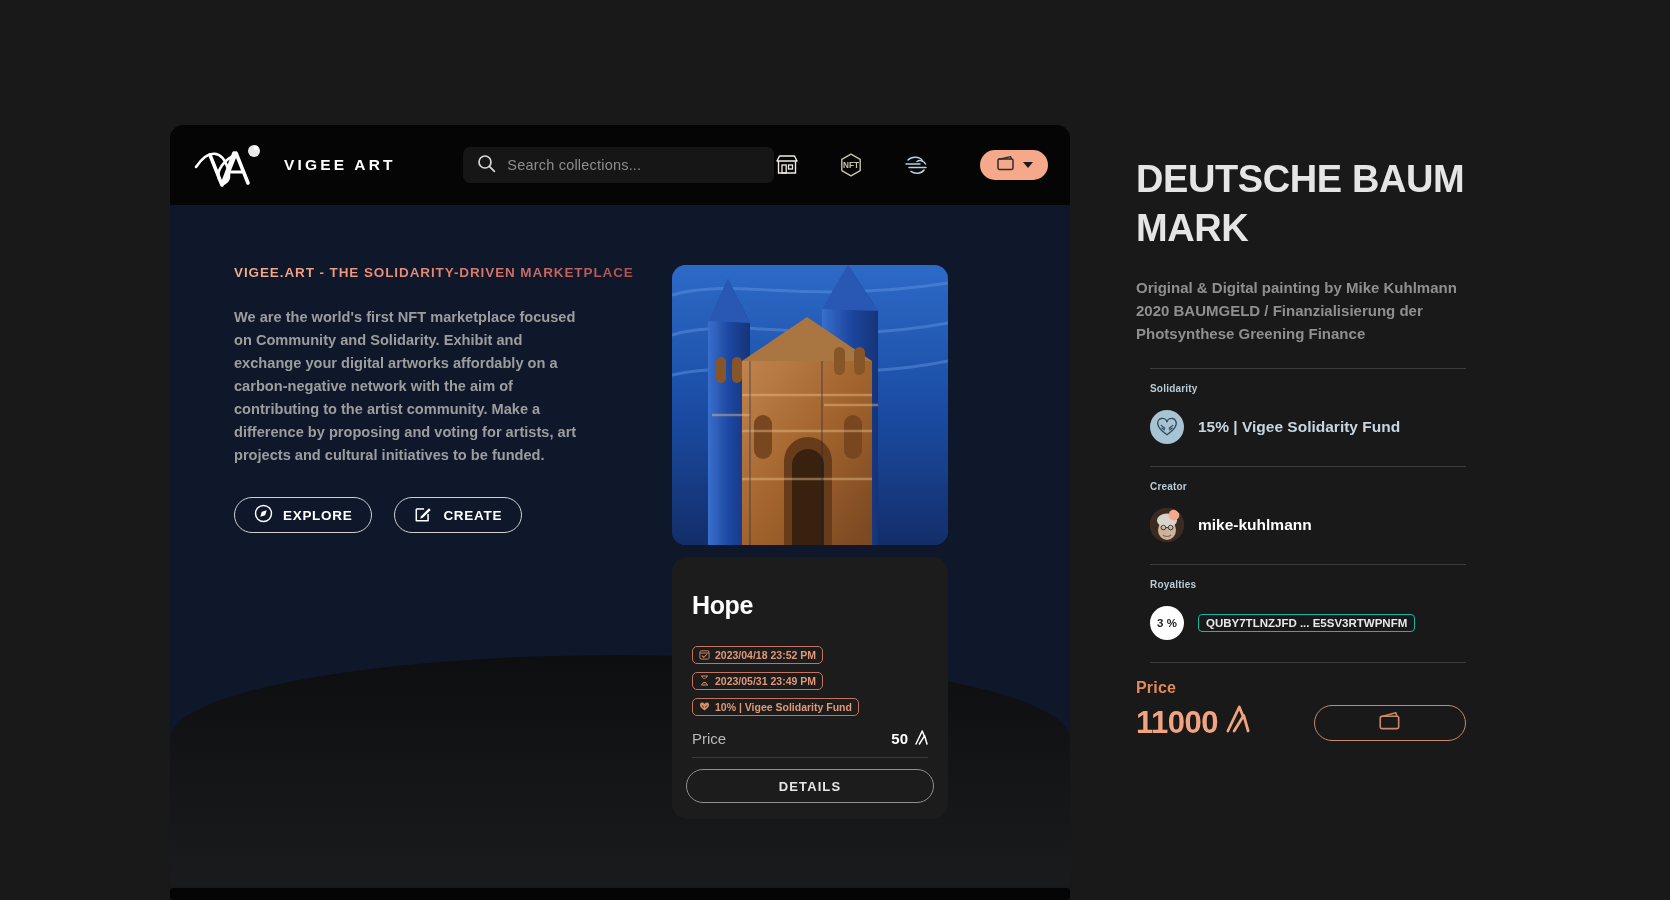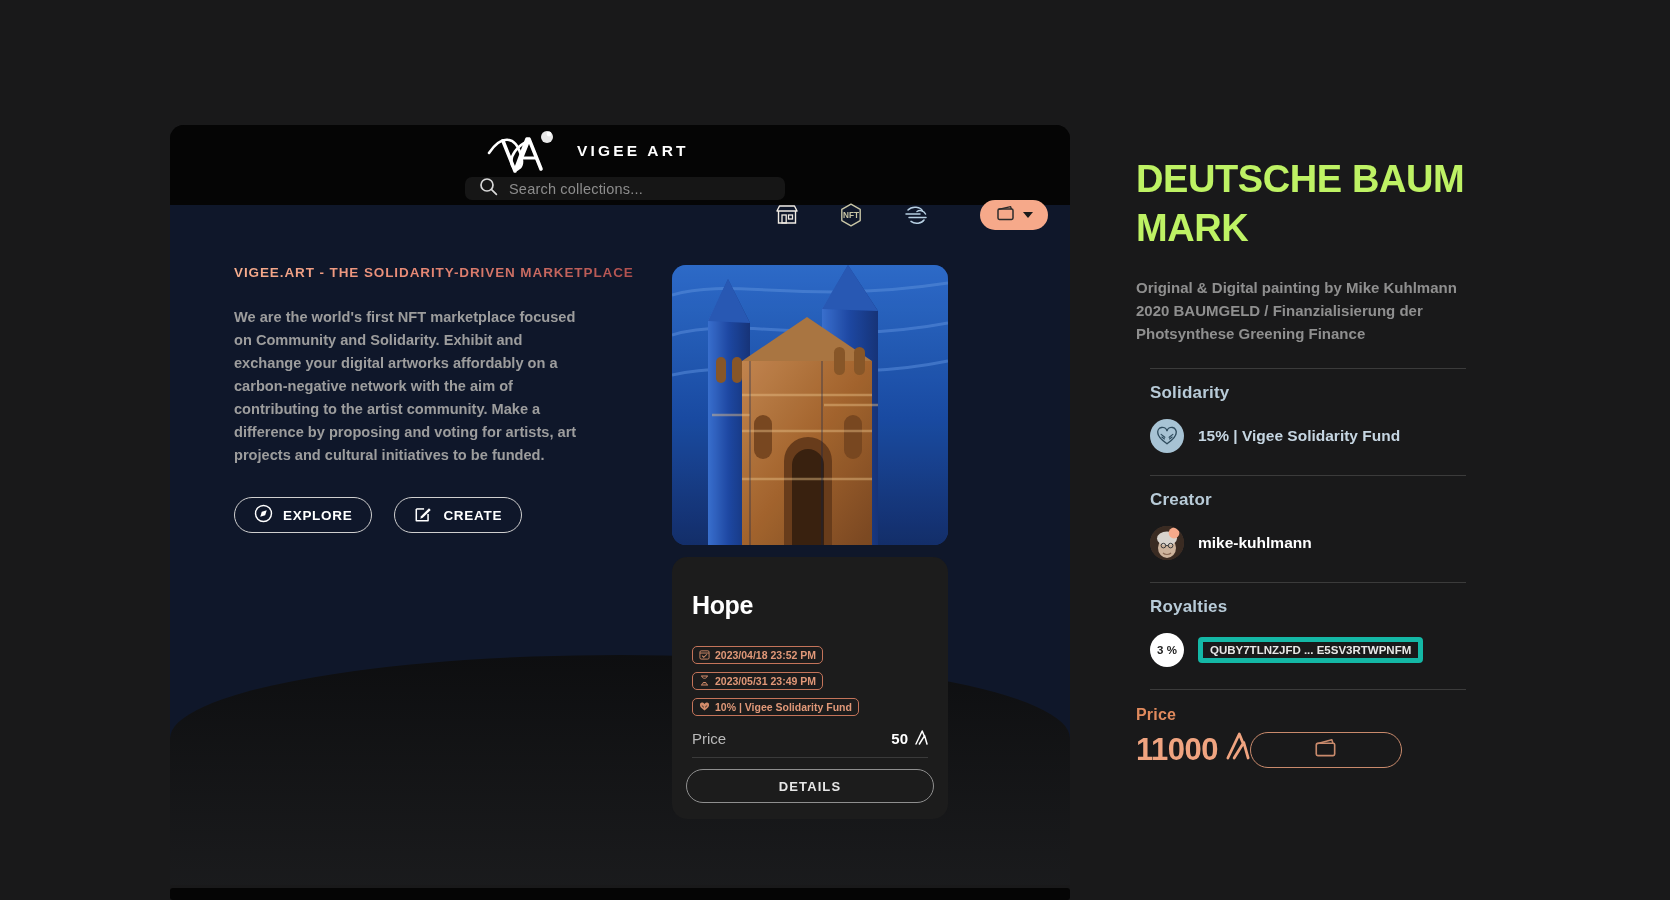--- a/index.html
+++ b/index.html
@@ -15,21 +15,21 @@
   .app-window {
     position: absolute; left: 170px; top: 125px;
     width: 900px; height: 760px;
     background: #0a0a0a;
     border-radius: 14px 14px 0 0;
     overflow: hidden;
   }
   .topbar {
     height: 80px; background: #050505;
     display: flex; align-items: center; padding: 0 22px;
-    position: relative; z-index: 5; flex-direction: column;
+    position: relative; z-index: 5;
   }
   .brand { display: flex; align-items: center; gap: 14px; width: 270px; }
   .brand-mark { width: 78px; height: 52px; position: relative; flex: none; }
   .brand-name {
     color: #ffffff; font-size: 15.5px; font-weight: 600;
     letter-spacing: 3.2px; white-space: nowrap;
   }
   .searchbox {
     width: 320px; height: 36px; background: #161616; border-radius: 7px;
     display: flex; align-items: center; gap: 11px; padding: 0 14px; margin-left: 10px;
@@ -108,48 +108,48 @@
   .bottom-strip {
     position: absolute; left: 170px; top: 888px; width: 900px; height: 12px;
     background: #050505; border-radius: 3px;
   }
 
   
   .detail {
     position: absolute; left: 1136px; top: 155px; width: 330px;
   }
   .d-title {
-    color: #bef264; font-size: 38px; font-weight: 700; line-height: 1.3;
+    color: #e5e5e5; font-size: 38px; font-weight: 700; line-height: 1.3;
     letter-spacing: -.4px; text-transform: uppercase;
   }
   .d-desc { color: #8f8f8f; font-size: 15px; line-height: 1.55; font-weight: 600; margin-top: 22px; }
   .hr { height: 1px; background: #3b3b3b; margin: 22px 0 0 14px; }
-  .sec-label { font-size: 17px; font-weight: 700; color: #b8cbd8; margin: 14px 0 0 14px; letter-spacing: .2px; }
+  .sec-label { font-size: 10px; font-weight: 700; color: #b8cbd8; margin: 14px 0 0 14px; letter-spacing: .2px; }
   .sec-label.accent { color: #e08a5d; font-size: 16px; }
   .sec-row { display: flex; align-items: center; gap: 14px; margin: 16px 0 18px 14px; }
   .circ-solid {
     width: 34px; height: 34px; border-radius: 50%; background: #a7c3d4;
     display: flex; align-items: center; justify-content: center; flex: none;
   }
   .sol-text { color: #c6d6e2; font-size: 15.5px; font-weight: 600; }
   .avatar {
     width: 34px; height: 34px; border-radius: 50%; flex: none; overflow: hidden;
     position: relative; background: #4a3a32;
   }
   .creator-name { color: #fff; font-size: 15.5px; font-weight: 600; }
   .circ-white {
     width: 34px; height: 34px; border-radius: 50%; background: #fff;
     display: flex; align-items: center; justify-content: center; flex: none;
     color: #222; font-size: 11.5px; font-weight: 600;
   }
   .addr-chip {
-    border: 5px solid #14b8a6; border-radius: 4px; padding: 2px 7px;
+    border: 1px solid #14b8a6; border-radius: 4px; padding: 2px 7px;
     color: #e8e8e8; font-size: 11.5px; font-weight: 600; white-space: nowrap;
   }
-  .buy-row { display: flex; align-items: center; margin-left: 0; }
+  .buy-row { display: flex; align-items: center; justify-content: space-between; margin-left: 0; }
   .big-price { color: #f0a480; font-size: 31px; font-weight: 700; letter-spacing: -.5px;
                display: flex; align-items: center; gap: 8px; }
   .buy-btn {
     width: 152px; height: 36px; border: 1px solid #c98a6c; border-radius: 18px;
     background: transparent; display: flex; align-items: center; justify-content: center;
     cursor: pointer;
   }
 </style>
 </head>
 <body>

